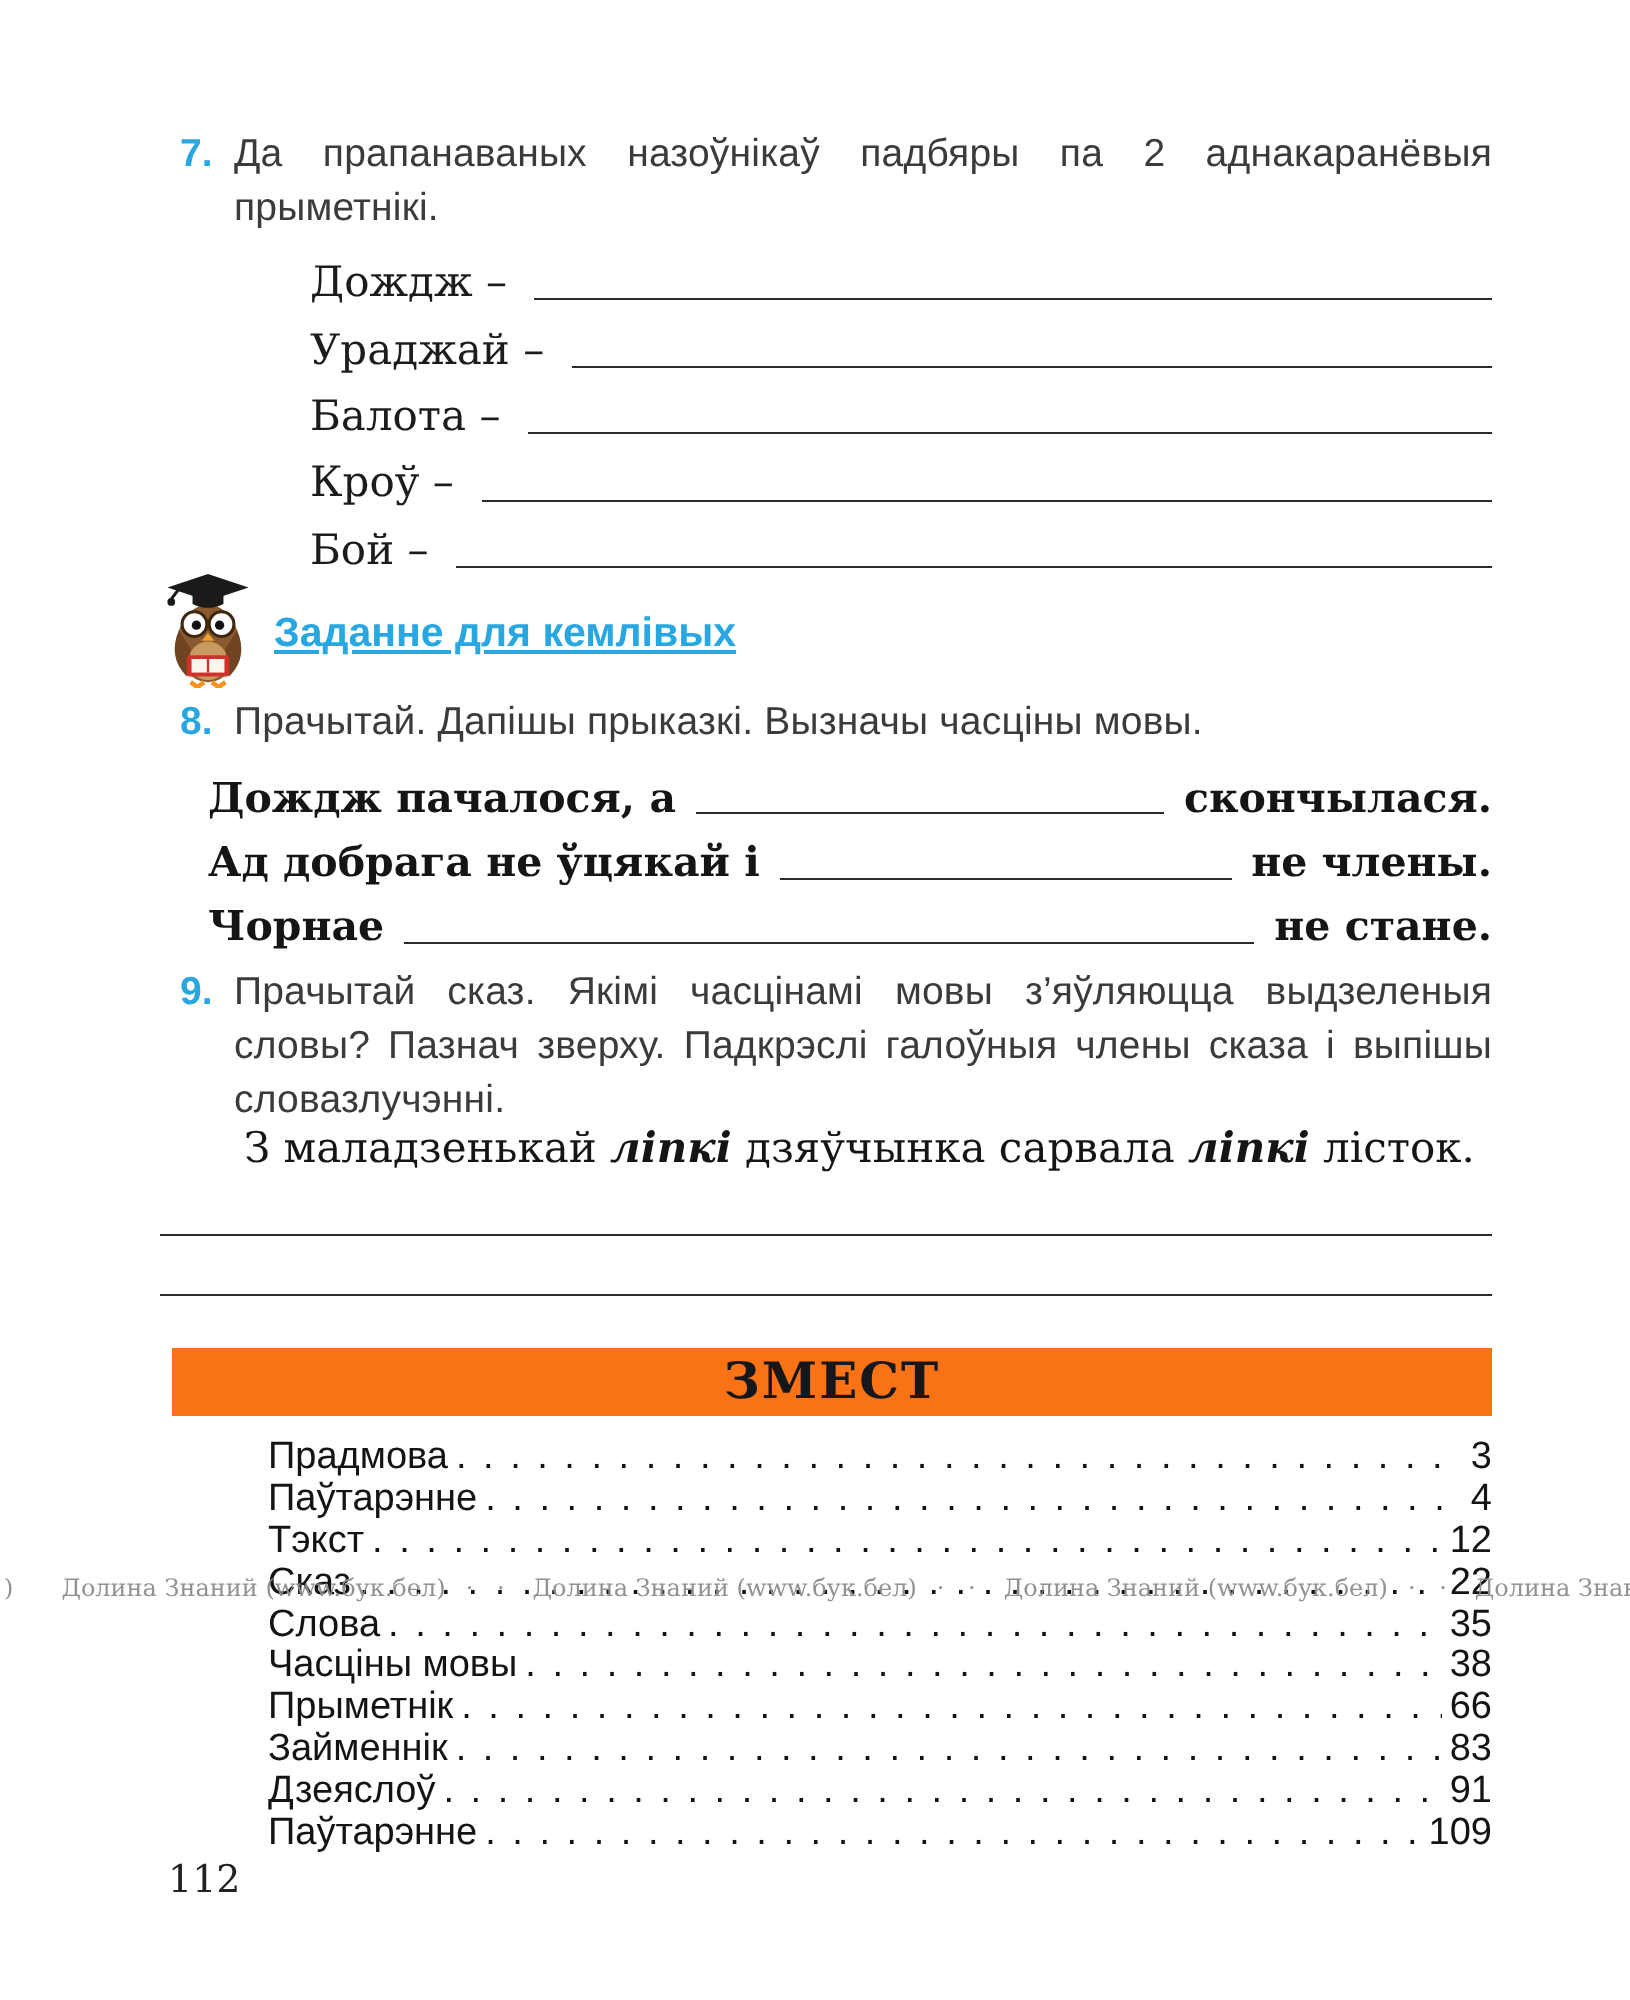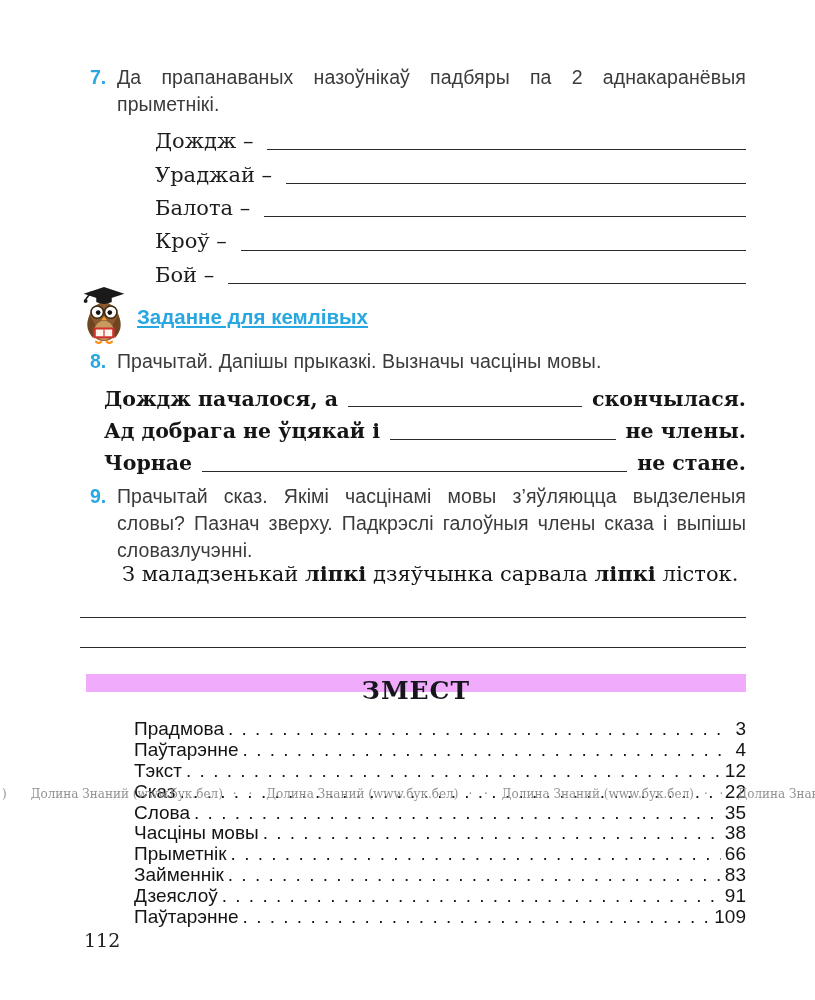--- a/index.html
+++ b/index.html
@@ -49,31 +49,31 @@
   }
   .sent-row .txt { white-space:nowrap; line-height:1.15; padding-bottom:2px; }
   .sent-row .fill-line { margin:0 10px 6px 10px; }
 
   
   #ex9-sentence {
     position:absolute; left:122px; top:561px;
     font-family:"DejaVu Serif", serif; font-size:21px; color:#151515;
     white-space:nowrap;
   }
-  #ex9-sentence b { font-weight:bold; }
+  #ex9-sentence b { font-weight:bold;font-style:italic; }
 
   
   .writing-line { position:absolute; left:80px; width:666px; height:0; border-top:1.7px solid #2b2b2b; }
   #wline1 { top:617px; }
   #wline2 { top:647px; }
 
   
   #toc-bar {
-    position:absolute; left:86px; top:674px; width:660px; height:18px;
-    background:#f0abfc; text-align:center;
+    position:absolute; left:86px; top:674px; width:660px; height:34px;
+    background:#f97316; text-align:center;
   }
   #toc-bar .toc-title {
     font-family:"DejaVu Serif", serif; font-weight:bold;
     font-size:25px; line-height:34px; letter-spacing:1px; color:#16161d;
   }
   #toc-list { position:absolute; left:134px; top:719px; width:612px; }
   .toc-row {
     display:flex; align-items:baseline; height:20.9px;
     font-family:Liberation Sans, sans-serif; font-size:19px; line-height:20.9px;
     color:#141414;

